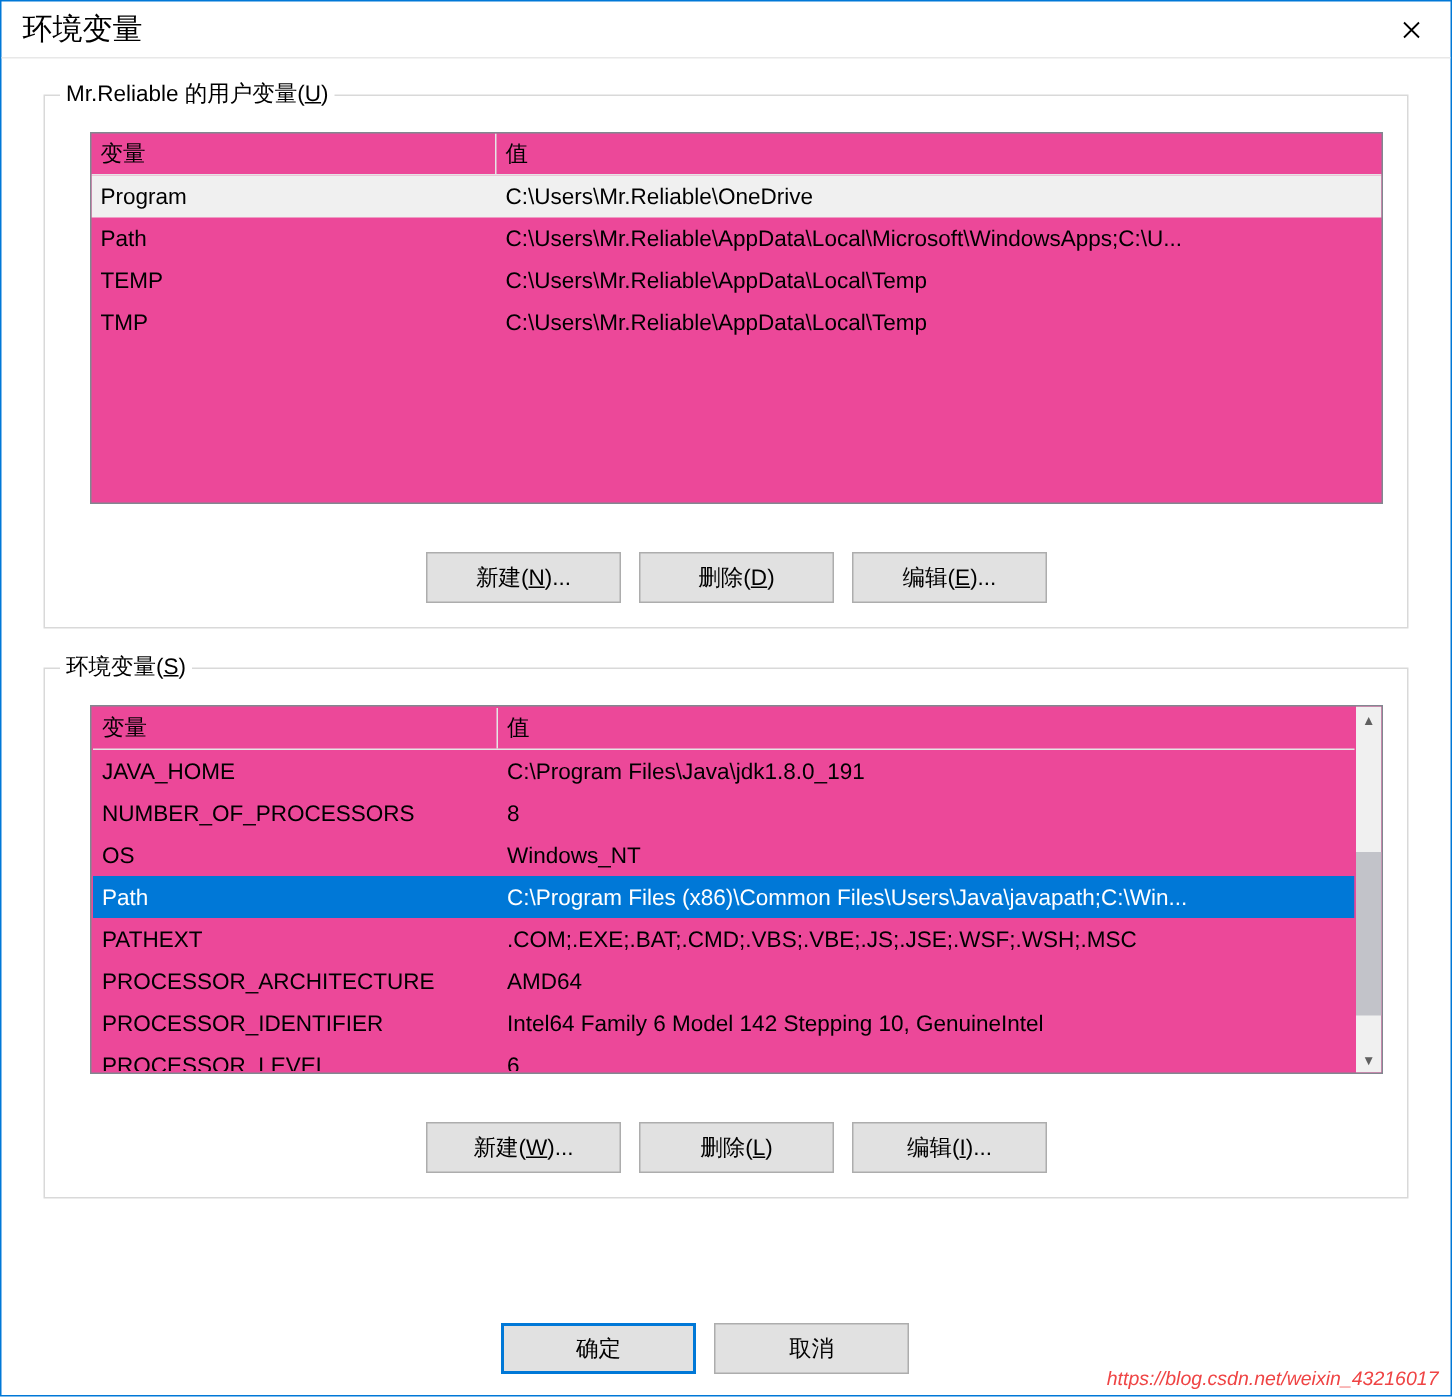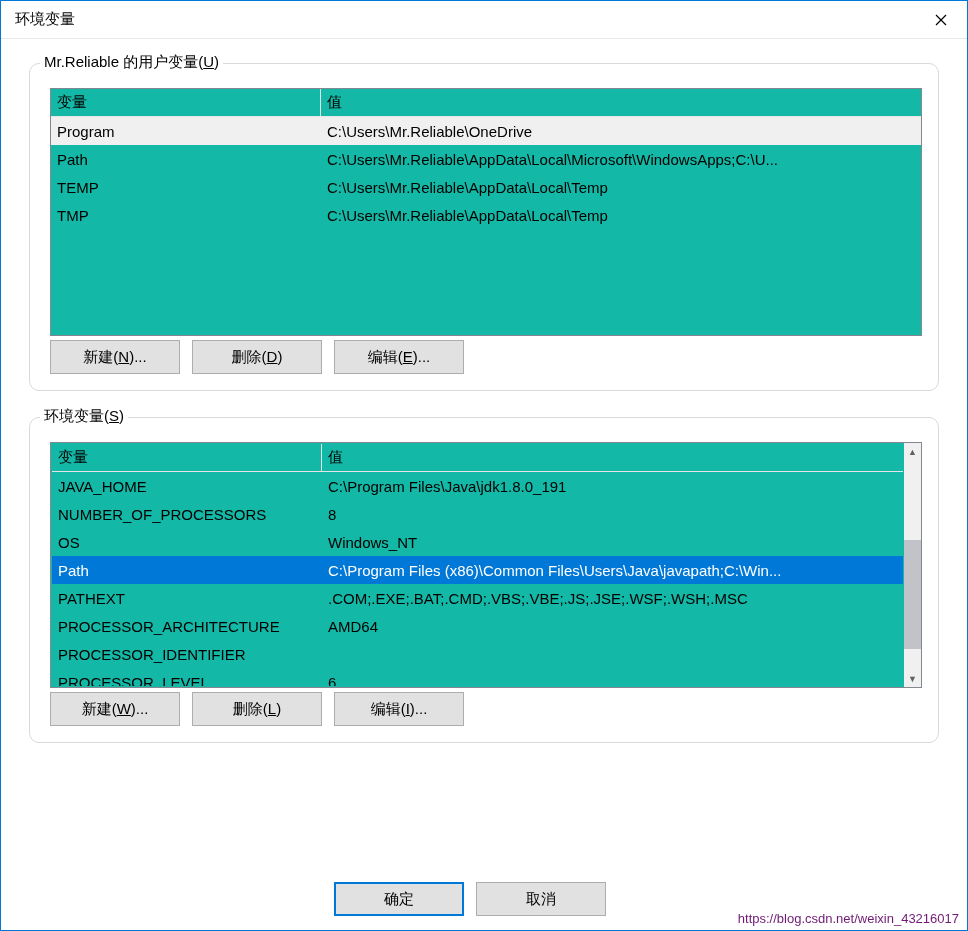--- a/index.html
+++ b/index.html
@@ -21,55 +21,55 @@
   }
   .titlebar {
     height: 38px;
     display: flex;
     align-items: center;
     justify-content: space-between;
     padding: 0 0 0 14px;
     border-bottom: 1px solid #e8e8e8;
     font-size: 15px;
   }
-  .title-text { font-size: 15px; text-align: right; }
+  .title-text { font-size: 20px; text-align: right; }
   .close-btn {
     width: 52px; height: 38px;
     display: flex; align-items: center; justify-content: center;
     font-size: 18px;
     cursor: pointer;
   }
   .close-btn svg { width: 12px; height: 12px; }
   .content {
     flex: 1;
     padding: 24px 28px 14px 28px;
     display: flex;
     flex-direction: column;
   }
   .groupbox {
     border: 1px solid #d9d9d9;
-    border-radius: 10px;
+    border-radius: 0;
     position: relative;
-    padding: 24px 16px 16px 20px;
+    padding: 24px 16px 16px 30px;
     margin-bottom: 26px;
   }
   .groupbox-label {
     position: absolute;
     top: -11px;
     left: 10px;
     background: #fff;
     padding: 0 4px;
     font-size: 15px;
   }
   .u { text-decoration: underline; }
   .table-wrap {
     border: 1px solid #828790;
     height: 248px;
     overflow-y: auto;
-    background: #14b8a6;
+    background: #ec4899;
   }
   .table-wrap.sys {
     height: 246px;
     overflow: hidden;
     position: relative;
   }
   .table-inner {
     display: flex;
     flex-direction: column;
   }
@@ -96,23 +96,23 @@
   .data-row.sel-light { background: #f0f0f0; }
   .data-row.selected { background: #0078d7; color: #fff; }
   .cell {
     padding: 3px 8px 3px 6px;
     white-space: nowrap;
     overflow: hidden;
     text-overflow: ellipsis;
   }
   .btn-row {
     display: flex;
-    justify-content: flex-start;
+    justify-content: center;
     gap: 12px;
-    margin-top: 4px;
+    margin-top: 32px;
   }
   .btn {
     min-width: 130px;
     height: 34px;
     border: 1px solid #adadad;
     background: #e1e1e1;
     font-family: inherit;
     font-size: 15px;
     padding: 0 14px;
     cursor: pointer;
@@ -143,22 +143,23 @@
   .scroll-track { flex:1; position:relative; }
   .scroll-thumb {
     position:absolute; left:0; right:0;
     top: 38%; height: 52%;
     background: #c2c3c9;
   }
   .watermark {
     position:absolute;
     right:8px; bottom:4px;
     font-size:13px;
-    color:#701a75;
+    color:#ef4444;
     pointer-events:none;
+    font-style:italic;
   }
   .sys-rows-clip {
     position:absolute; left:1px; right:18px; top:29px; bottom:1px;
     overflow:hidden;
   }
   .sys-header-abs {
     position:absolute; left:1px; right:18px; top:1px; height:28px;
   }
 </style>
 </head>
@@ -246,20 +247,21 @@
               <div class="data-row">
                 <div class="cell col-var">PATHEXT</div>
                 <div class="cell col-val">.COM;.EXE;.BAT;.CMD;.VBS;.VBE;.JS;.JSE;.WSF;.WSH;.MSC</div>
               </div>
               <div class="data-row">
                 <div class="cell col-var">PROCESSOR_ARCHITECTURE</div>
                 <div class="cell col-val">AMD64</div>
               </div>
               <div class="data-row">
                 <div class="cell col-var">PROCESSOR_IDENTIFIER</div>
+                <div class="cell col-val">Intel64 Family 6 Model 142 Stepping 10, GenuineIntel</div>
               </div>
               <div class="data-row">
                 <div class="cell col-var">PROCESSOR_LEVEL</div>
                 <div class="cell col-val">6</div>
               </div>
             </div>
           </div>
         <div class="sys-scroll">
           <div class="scroll-btn">▲</div>
           <div class="scroll-track">

